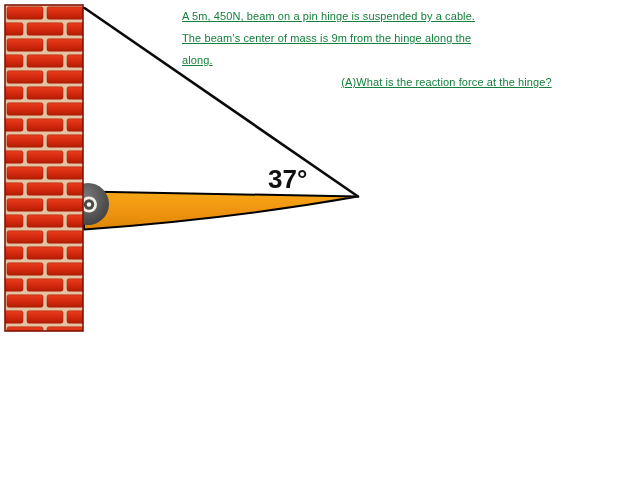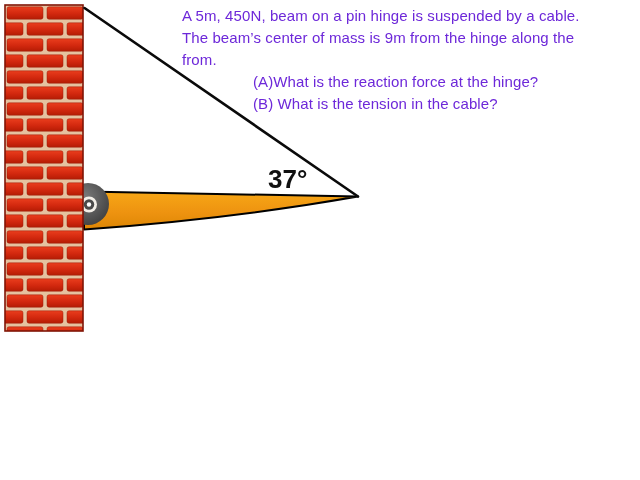--- a/index.html
+++ b/index.html
@@ -18,31 +18,33 @@
   .diagram-svg {
     position: absolute;
     left: 0;
     top: 0;
   }
   .problem-text {
     position: absolute;
     left: 182px;
     top: 5px;
     width: 458px;
-    font-size: 15px;
+    font-size: 11px;
     line-height: 22px;
-    color: #6d28d9;
+    color: #15803d;
     letter-spacing: 0.1px;
+    text-decoration: underline;
   }
   .problem-text .line {
     white-space: nowrap;
   }
   .problem-text .question {
     margin-left: 71px;
     white-space: nowrap;
+    text-align: center;
   }
 </style>
 </head>
 <body>
 
 <div class="canvas">
 
   <svg class="diagram-svg" width="640" height="480" viewBox="0 0 640 480">
     <defs>
       <linearGradient id="brickGrad" x1="0" y1="0" x2="0" y2="1">
@@ -80,18 +82,17 @@
     <rect x="5" y="5" width="78" height="326" fill="url(#bricks)" stroke="#801505" stroke-width="1.6"></rect>
 
     <line x1="84.5" y1="8" x2="358" y2="196.5" stroke="#0a0a0a" stroke-width="2.6" stroke-linecap="round"></line>
 
     <text x="268" y="188" font-family="Liberation Sans, sans-serif" font-size="26" font-weight="600" fill="#101010">37°</text>
   </svg>
 
   <div class="problem-text">
     <div class="line">A 5m, 450N, beam on a pin hinge is suspended by a cable.</div>
     <div class="line">The beam’s center of mass is 9m from the hinge along the</div>
-    <div class="line">from.</div>
+    <div class="line">along.</div>
     <div class="question">(A)What is the reaction force at the hinge?</div>
-    <div class="question">(B) What is the tension in the cable?</div>
   </div>
 
 </div>
 
 </body></html>

